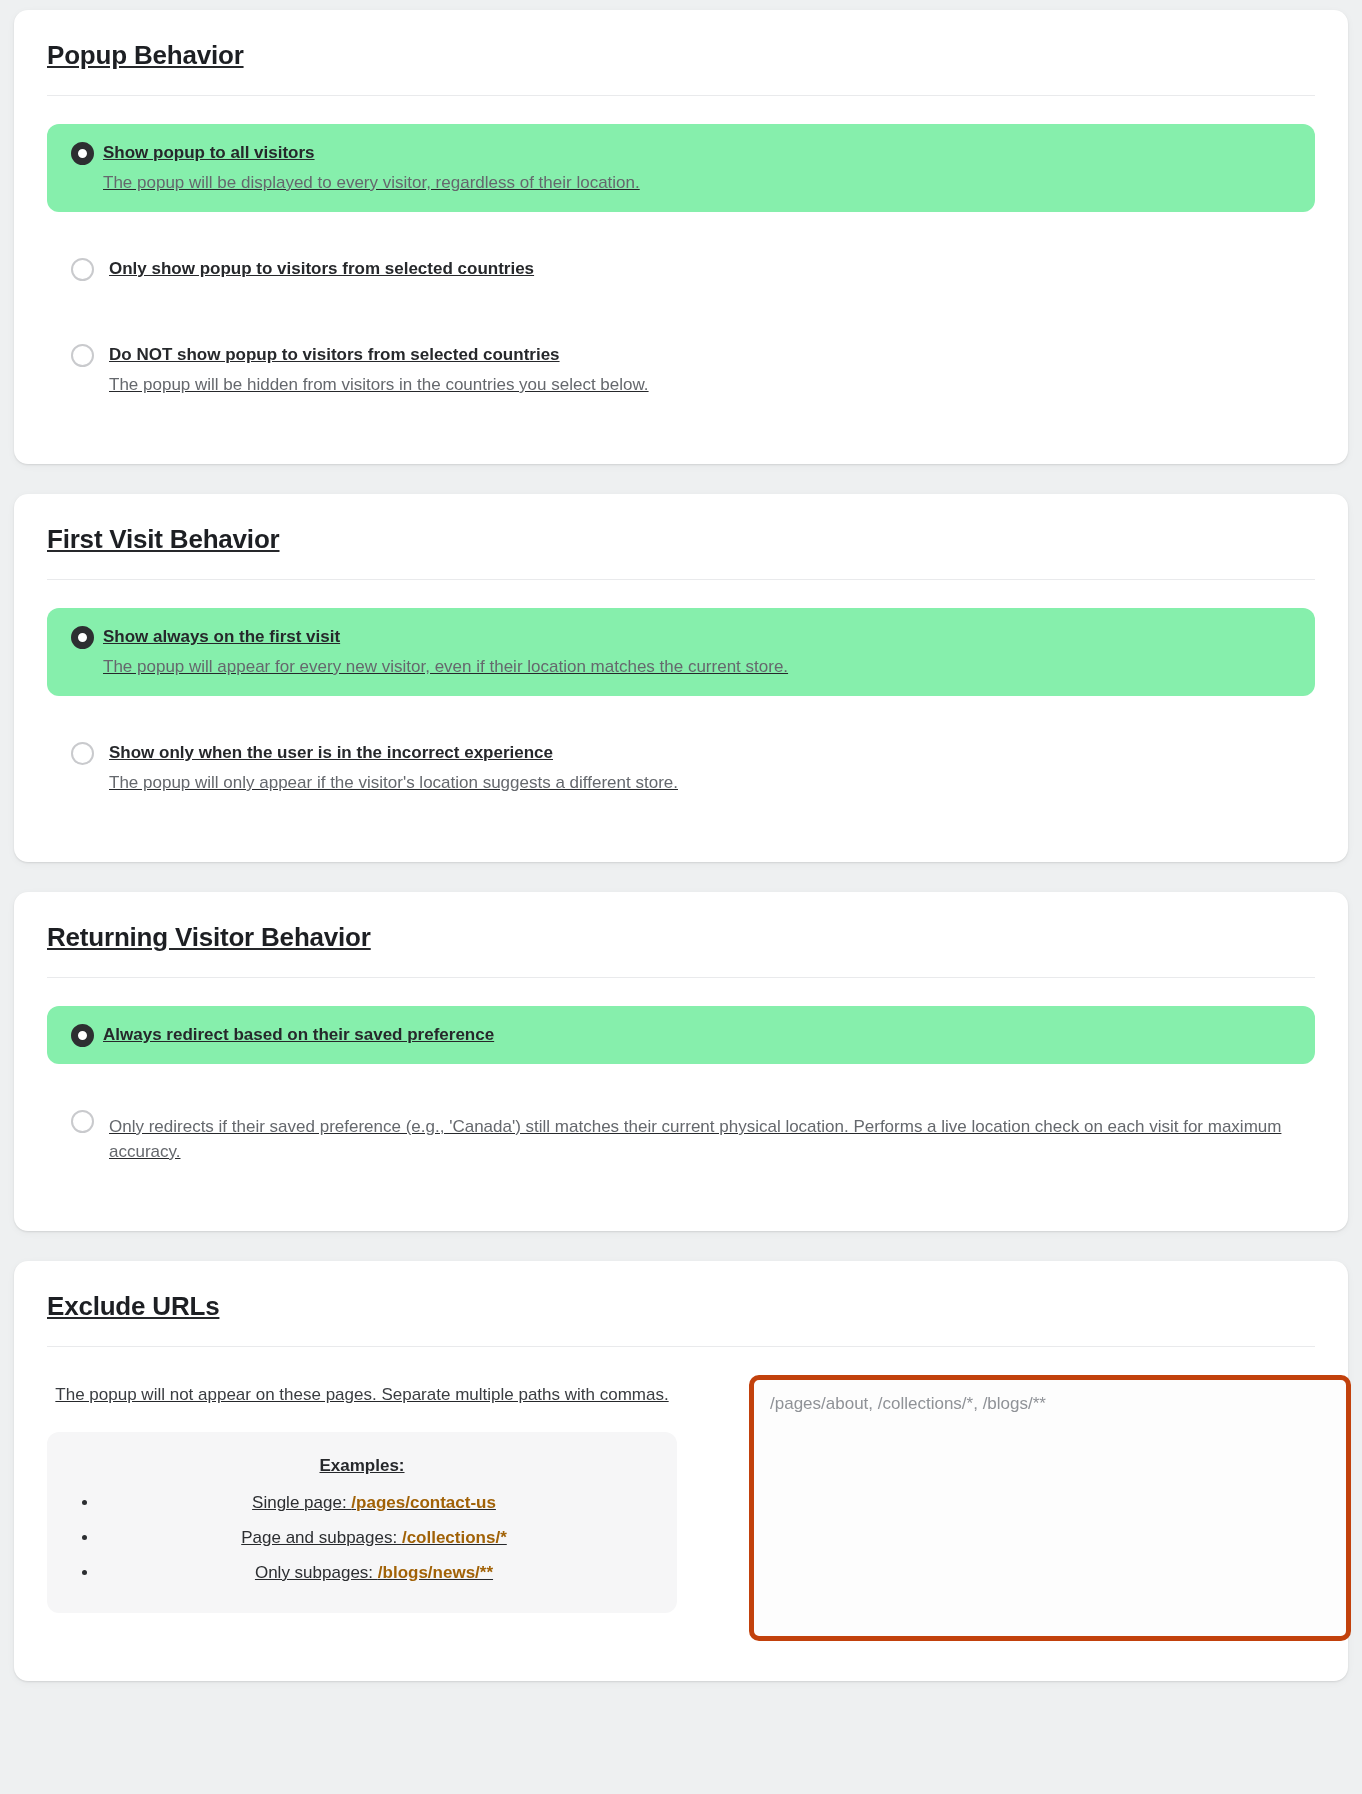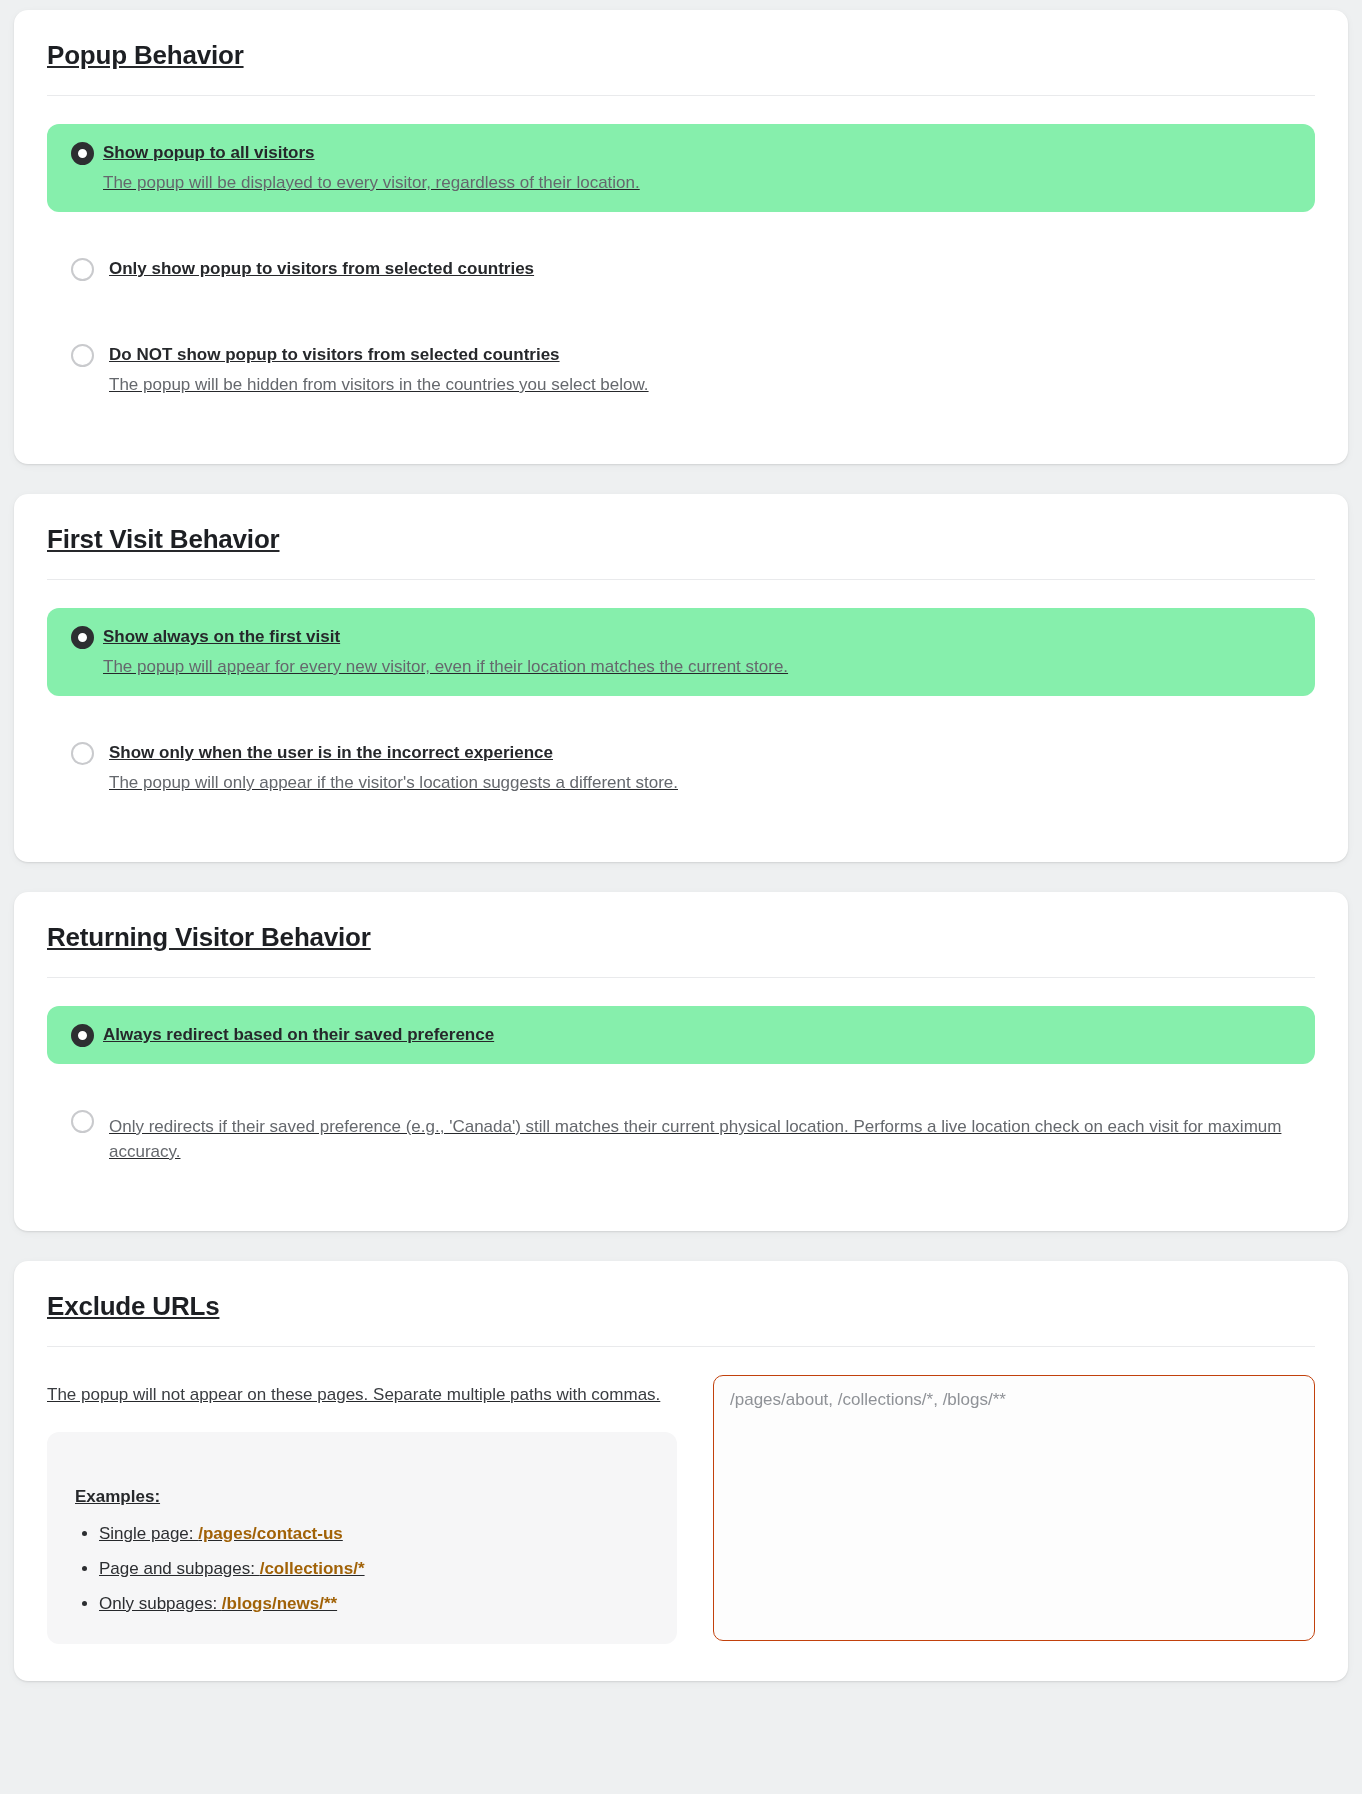--- a/index.html
+++ b/index.html
@@ -57,50 +57,51 @@
   .opt-desc {
     font-size: 17px;
     color: #65686d;
     line-height: 25px;
     margin-top: 5px;
   }
   .card .option:last-child { margin-bottom: 40px; }
 
   
   .exclude-body { display: flex; gap: 36px; align-items: flex-start; padding-bottom: 26px; }
-  .exclude-left { width: 630px; flex: 0 0 630px; }
+  .exclude-left { width: 630px; flex: 0 0 630px; text-align: center; }
   .exclude-desc {
     font-size: 17px;
     color: #3a3d41;
     line-height: 27px;
     margin: 6px 0 24px;
   }
   .examples-box {
     background: #f6f6f7;
     border-radius: 12px;
     padding: 24px 28px 28px;
   }
-  .examples-title { font-size: 17px; font-weight: 700; color: #26282b; margin-bottom: 14px; margin-top: 31px; }
+  .examples-title { font-size: 17px; font-weight: 700; color: #26282b; margin-bottom: 14px; }
   .examples-list { margin: 0; padding-left: 24px; }
   .examples-list li { font-size: 17px; color: #2c2e31; line-height: 25px; margin-bottom: 10px; }
   .examples-list li:last-child { margin-bottom: 0; }
   .example-path { font-weight: 700; color: #a16207; }
   .exclude-right { flex: 1; }
   .exclude-textarea {
     width: 100%;
     height: 266px;
-    border: 1px solid #c2410c;
+    border: 5px solid #c2410c;
     border-radius: 10px;
     background: #fdfdfd;
     resize: none;
     padding: 14px 16px;
     font-family: "Liberation Sans", "DejaVu Sans", sans-serif;
     font-size: 17px;
     color: #3a3d41;
     outline: none;
+    margin-left: 36px;
   }
   .exclude-textarea::placeholder { color: #8f9297; opacity: 1; }
 </style>
 </head>
 <body>
 
 <div class="page">
 
   <section class="card">
     <h2 class="card-title">Popup Behavior</h2>

